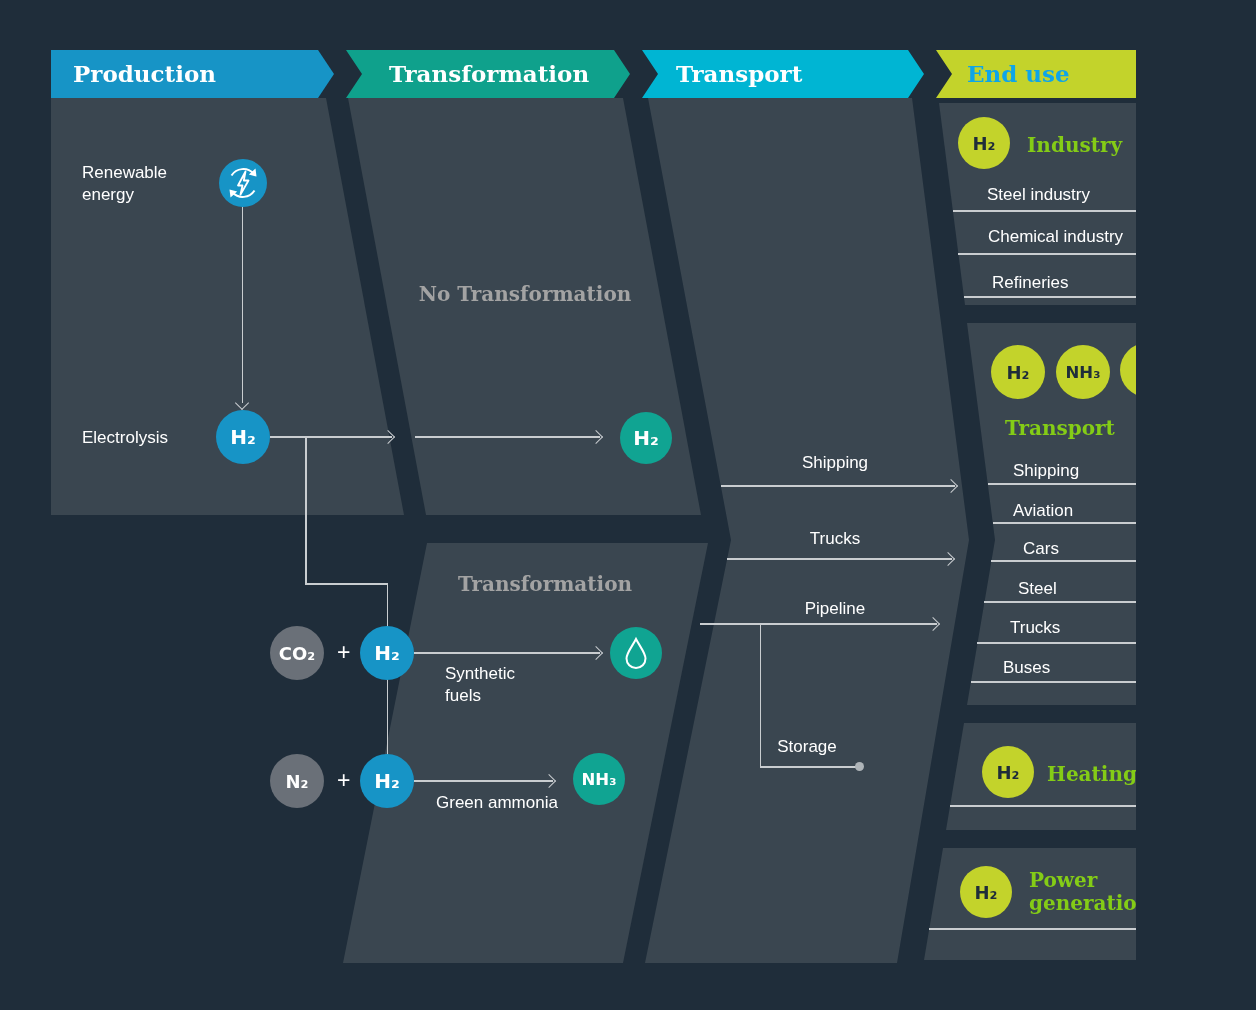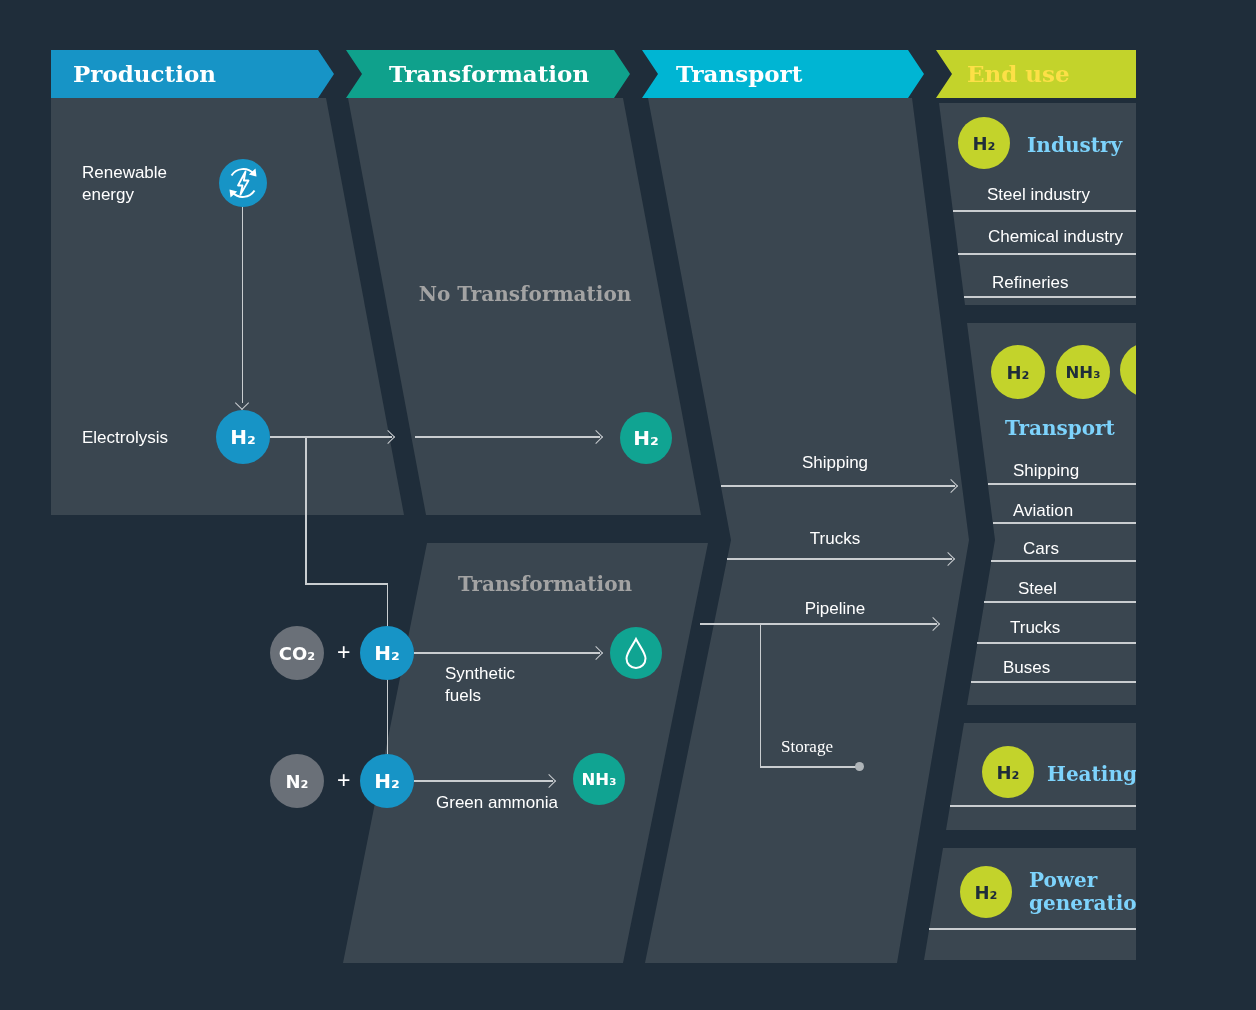--- a/index.html
+++ b/index.html
@@ -17,23 +17,23 @@
   #sh-panel-prod   {clip-path:polygon(51px 98px,326px 98px,404px 515px,51px 515px);}
   #sh-panel-notrans{clip-path:polygon(348px 98px,623px 98px,701px 515px,426px 515px);}
   #sh-panel-trans  {clip-path:polygon(427px 543px,708px 543px,623px 963px,343px 963px);}
   #sh-panel-trpt   {clip-path:polygon(648px 98px,912px 98px,969px 540px,897px 963px,645px 963px,731px 540px);}
   #sh-panel-ind    {clip-path:polygon(939px 103px,1203px 103px,1203px 305px,965px 305px);}
   #sh-panel-eutr   {clip-path:polygon(967px 323px,1203px 323px,1203px 705px,967px 705px,995px 540px);}
   #sh-panel-heat   {clip-path:polygon(964px 723px,1203px 723px,1203px 830px,946px 830px);}
   #sh-panel-power  {clip-path:polygon(943px 848px,1203px 848px,1203px 960px,924px 960px);}
 
   .banner-label{position:absolute;font:700 23px "DejaVu Serif","Liberation Serif",serif;color:#fff;}
-  .dark{color:#fde047;}
+  .dark{color:#0ea5e9;}
   .sec-heading{position:absolute;font:700 20px "DejaVu Serif","Liberation Serif",serif;color:#a3a3a3;}
-  .lime{color:#7dd3fc;}
+  .lime{color:#84cc16;}
   .lbl{position:absolute;font-size:17px;line-height:22px;color:#fff;}
   .ctr{text-align:center;}
   .circle{position:absolute;border-radius:50%;display:flex;align-items:center;justify-content:center;
           color:#fff;font-weight:700;font-family:"DejaVu Sans","Liberation Sans",sans-serif;}
   .blue{background:#1794C6;}
   .tealc{background:#10A492;}
   .grayc{background:#6A7078;}
   .limec{background:#C3D32B;color:#1F2D3A;}
   .m20{font-size:20px;}.m18{font-size:18px;}.m16{font-size:16.5px;}
   .plus{position:absolute;color:#fff;font-size:23px;font-weight:400;}
@@ -126,21 +126,21 @@
     <svg width="52" height="52" viewBox="0 0 52 52">
       <path d="M26 12 C22.5 19 16.5 26 16.5 31.5 a9.5 9.5 0 0 0 19 0 C35.5 26 29.5 19 26 12 Z" fill="none" stroke="#fff" stroke-width="2"></path>
     </svg>
   </div>
   <div class="lbl" style="left:436px;top:792px;width:130px;">Green ammonia</div>
   <div class="circle tealc m16" style="left:573px;top:753px;width:52px;height:52px;">NH₃</div>
 
   <div class="lbl ctr" style="left:785px;top:452px;width:100px;">Shipping</div>
   <div class="lbl ctr" style="left:785px;top:528px;width:100px;">Trucks</div>
   <div class="lbl ctr" style="left:785px;top:598px;width:100px;">Pipeline</div>
-  <div class="lbl ctr" style="left:757px;top:736px;width:100px;font-family:Liberation Serif, serif;">Storage</div>
+  <div class="lbl ctr" style="left:757px;top:736px;width:100px;">Storage</div>
 
   <div class="circle limec m18" style="left:958px;top:117px;width:52px;height:52px;">H₂</div>
   <div class="sec-heading lime" style="left:1027px;top:133px;">Industry</div>
   <div class="lbl" style="left:987px;top:184px;">Steel industry</div>
   <div class="hline" style="left:953px;top:210px;width:215px;"></div>
   <div class="dot" style="left:1167px;top:206px;"></div>
   <div class="lbl" style="left:988px;top:226px;">Chemical industry</div>
   <div class="hline" style="left:958px;top:253px;width:210px;"></div>
   <div class="dot" style="left:1167px;top:249px;"></div>
   <div class="lbl" style="left:992px;top:272px;">Refineries</div>

